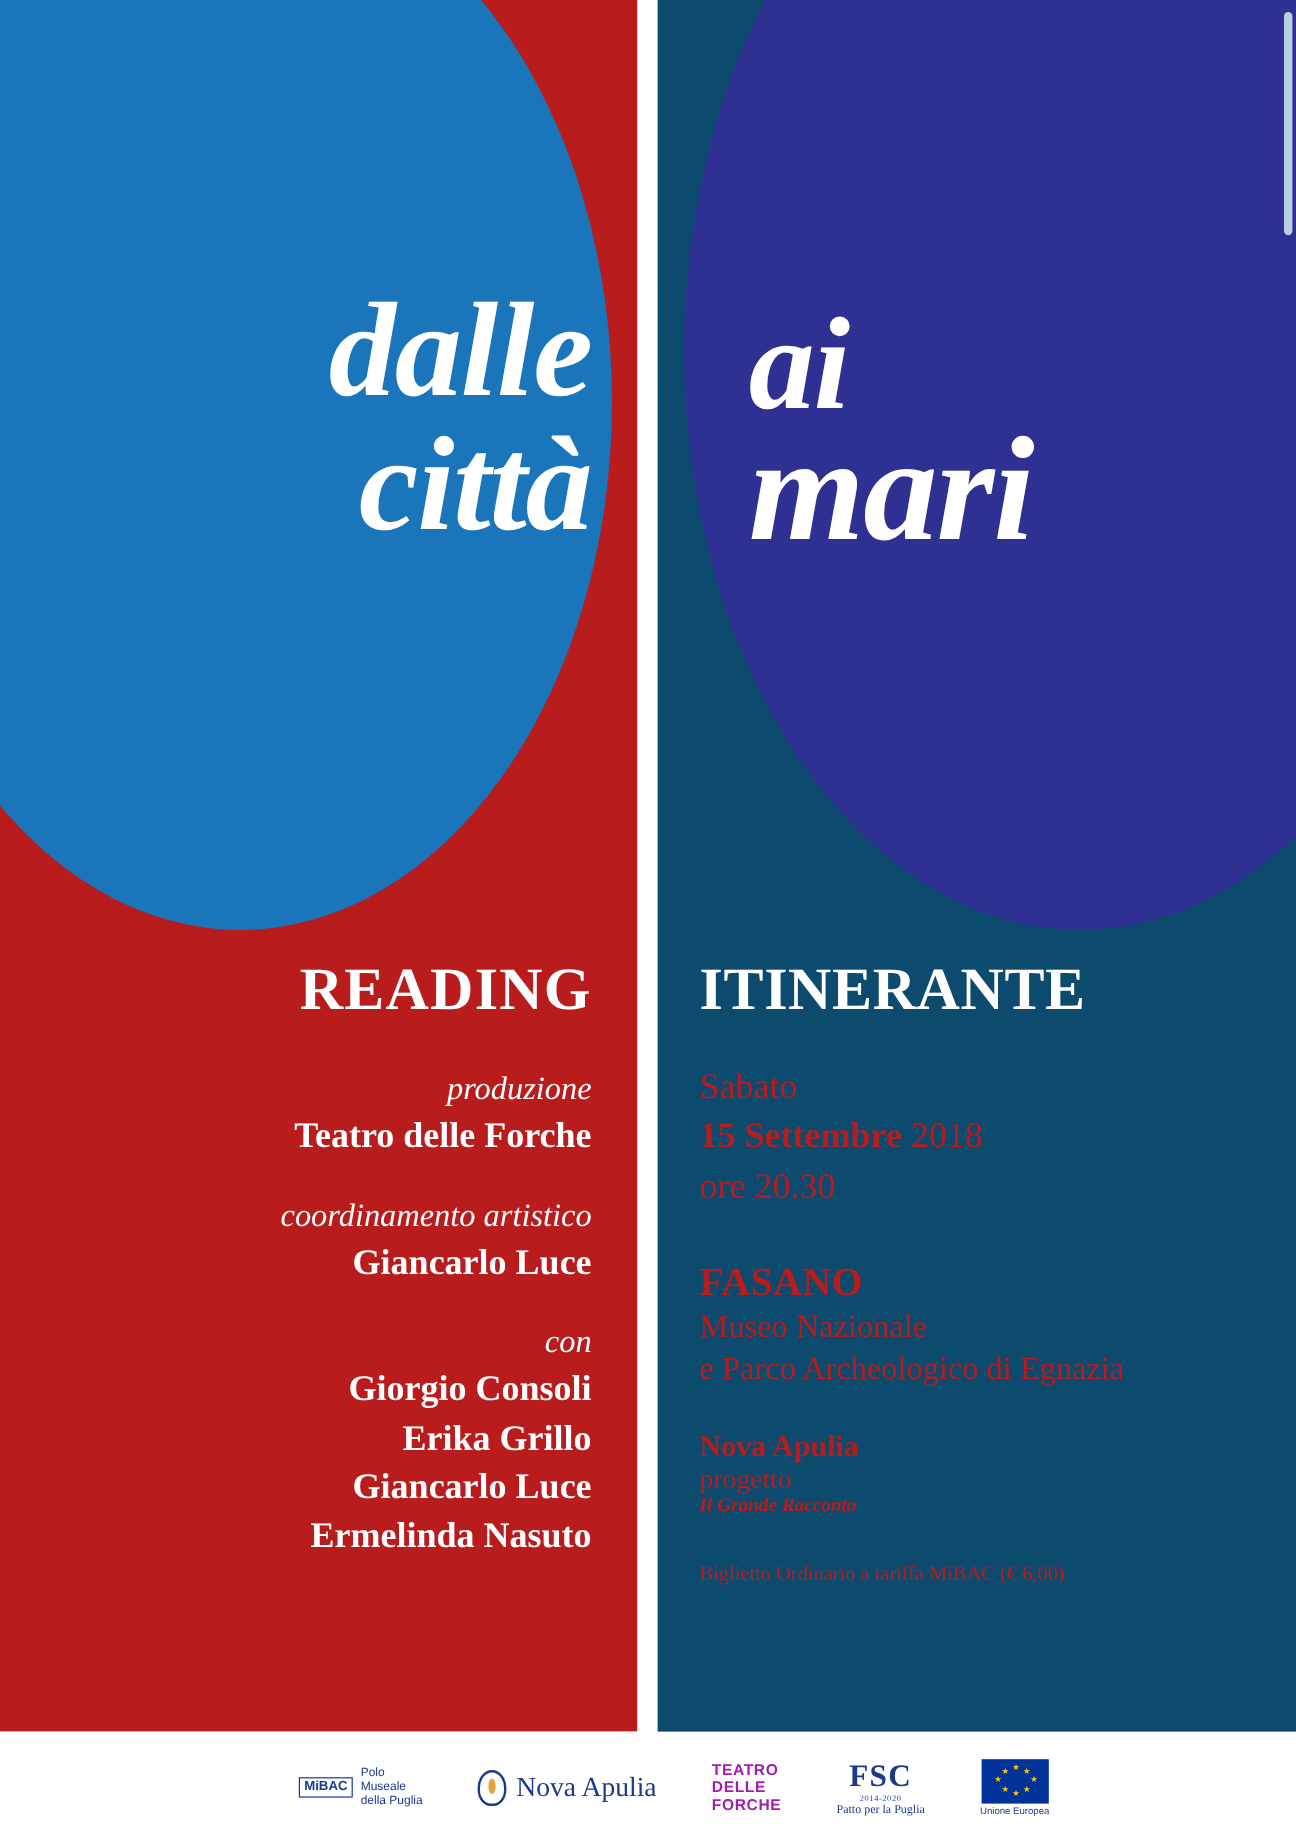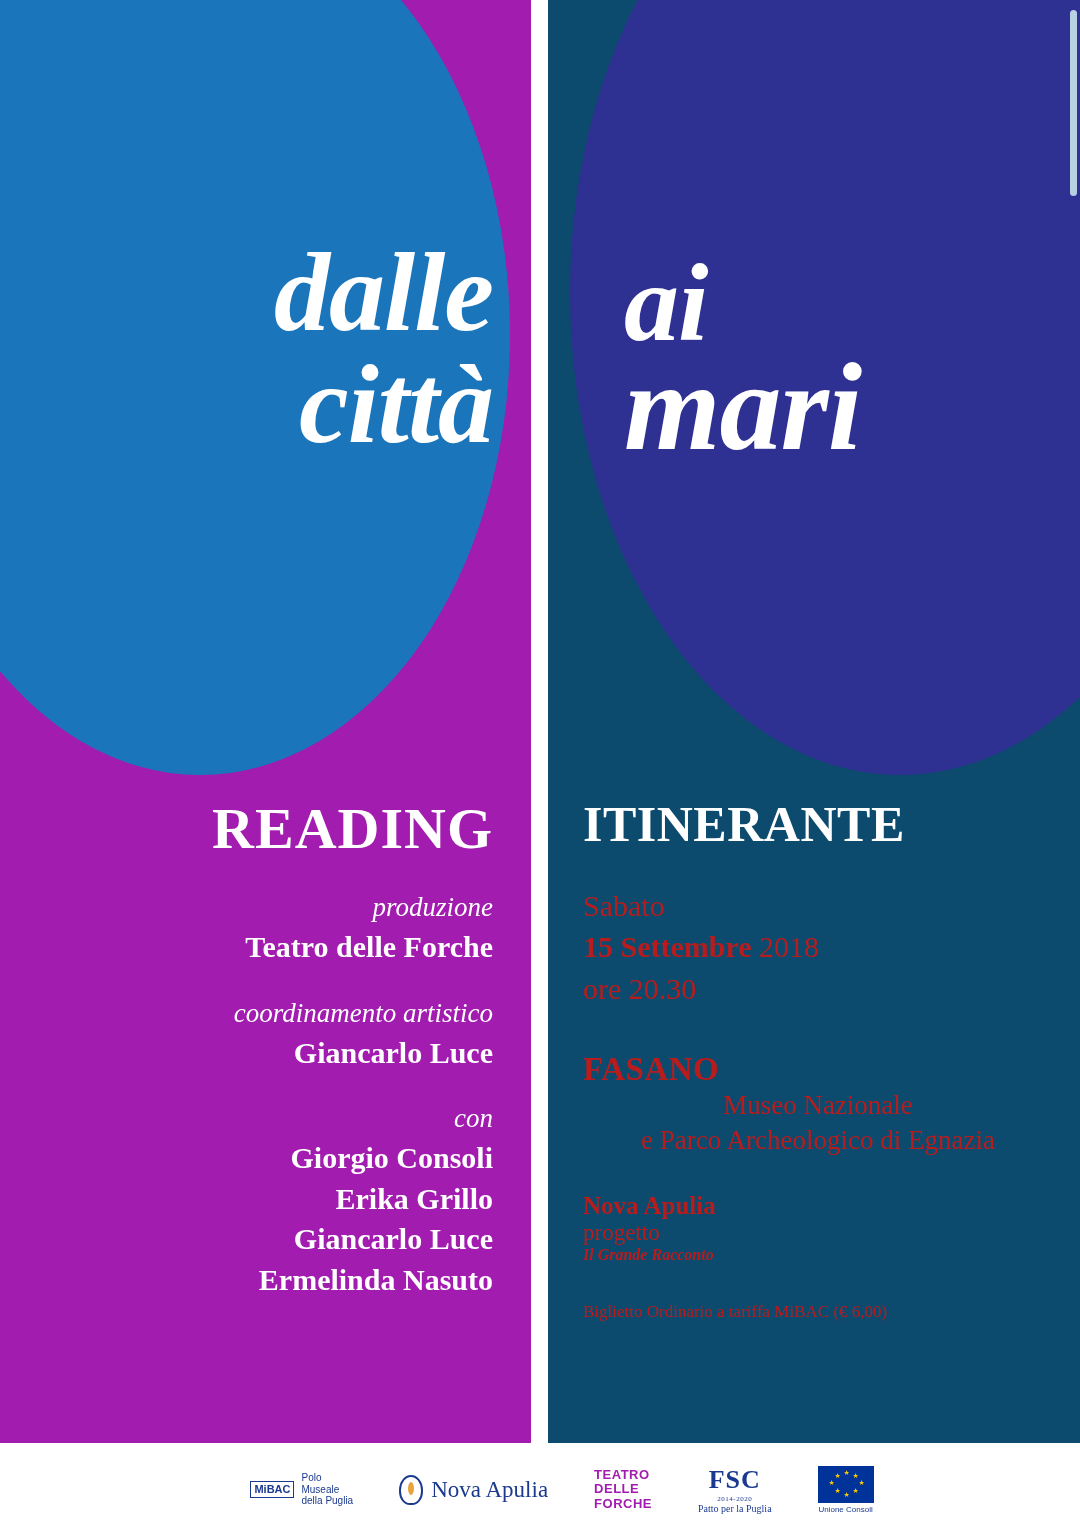--- a/index.html
+++ b/index.html
@@ -25,21 +25,21 @@
     overflow: hidden;
   }
 
   
   .panel-left {
     position: absolute;
     left: 0;
     top: 0;
     width: 531px;
     height: 1443px;
-    background: #a21caf;
+    background: #b91c1c;
     overflow: hidden;
   }
   .circle-left {
     position: absolute;
     left: -110px;
     top: -105px;
     width: 620px;
     height: 880px;
     border-radius: 50%;
     background: #1b75bb;
@@ -107,21 +107,21 @@
     top: 348px;
     font-size: 124px;
   }
 
   
   .reading {
     position: absolute;
     top: 795px;
     right: 38px;
     color: #ffffff;
-    font-size: 58px;
+    font-size: 50px;
     font-weight: 700;
     letter-spacing: 1px;
   }
   .itinerante {
     position: absolute;
     top: 795px;
     left: 35px;
     color: #ffffff;
     font-size: 50px;
     font-weight: 700;
@@ -167,21 +167,20 @@
     font-weight: 700;
   }
   .inf-big {
     font-size: 33px;
     font-weight: 700;
     letter-spacing: 0.5px;
   }
   .inf-sub {
     font-size: 27px;
     line-height: 1.3;
-    text-align: center;
   }
   .inf-gap-lg { height: 42px; }
   .inf-gap-md { height: 34px; }
   .inf-proj-title {
     font-size: 25px;
     font-weight: 700;
   }
   .inf-proj-label {
     font-size: 23px;
   }
@@ -448,21 +447,21 @@
       <div class="eu-flag">
         <span class="eu-star" style="left:26px;top:4px;">★</span>
         <span class="eu-star" style="left:35px;top:7px;">★</span>
         <span class="eu-star" style="left:41px;top:14px;">★</span>
         <span class="eu-star" style="left:35px;top:22px;">★</span>
         <span class="eu-star" style="left:26px;top:26px;">★</span>
         <span class="eu-star" style="left:17px;top:22px;">★</span>
         <span class="eu-star" style="left:11px;top:14px;">★</span>
         <span class="eu-star" style="left:17px;top:7px;">★</span>
       </div>
-      <div class="eu-cap">Unione Consoli</div>
+      <div class="eu-cap">Unione Europea</div>
     </div>
 
 
   </div>
 
   <div class="scrollbar"></div>
 
 </div>
 
 </body></html>

